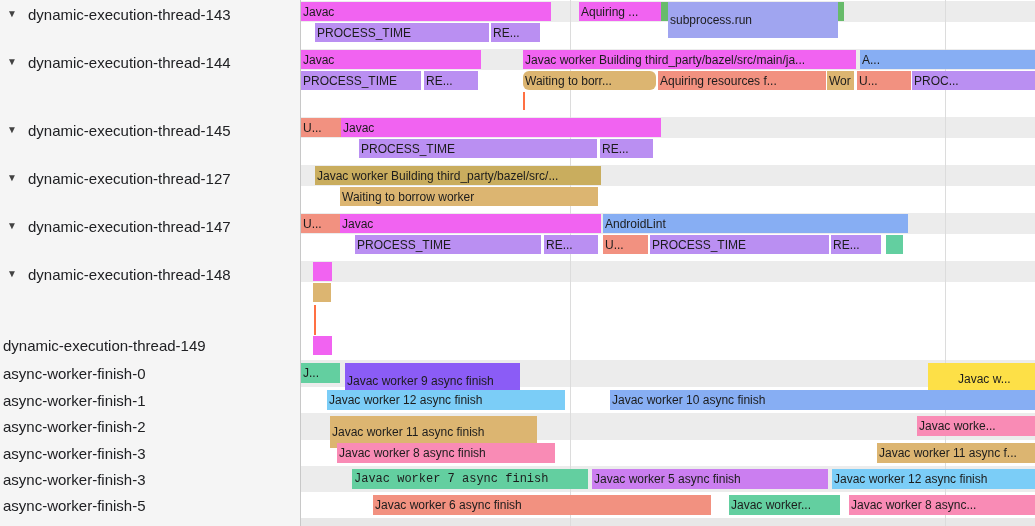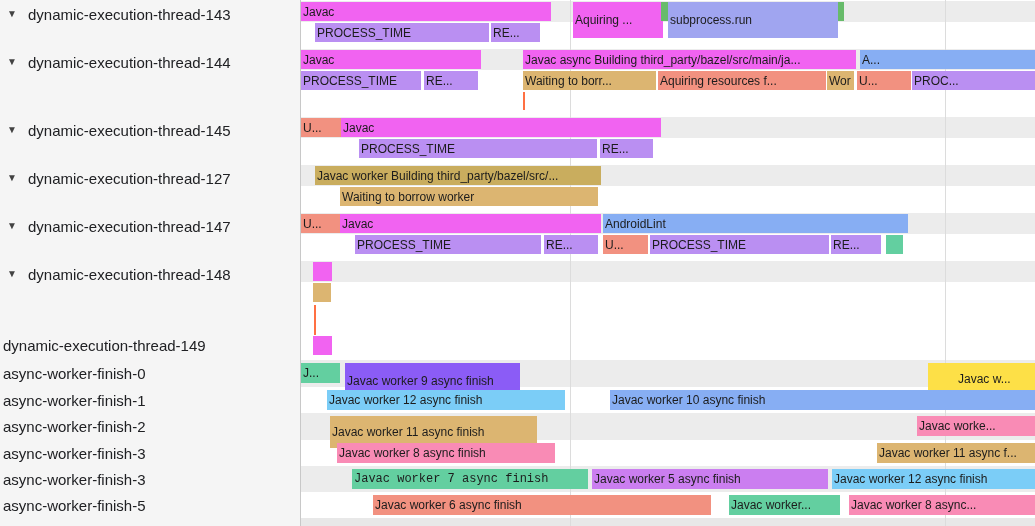--- a/index.html
+++ b/index.html
@@ -74,53 +74,53 @@
       </div>
     </div>
   <div class="timeline" id="timeline">
       <div class="gridline" style="left: 269px;"></div>
       <div class="gridline" style="left: 644px;"></div>
       <div class="tgroup" style="top: 0px; height: 48px;">
         <div class="stripe" style="top: 1px; height: 21px; background: rgb(236, 236, 236);"></div>
         <div class="slice" style="left: 0px; width: 250px; top: 2px; height: 19px; background: rgb(241, 99, 241);">
           <span class="slabel">Javac</span>
         </div>
-        <div class="slice" style="left: 272px; width: 90px; top: 2px; height: 36px; background: rgb(241, 99, 241);">
+        <div class="slice" style="left: 278px; width: 90px; top: 2px; height: 19px; background: rgb(241, 99, 241);">
           <span class="slabel">Aquiring ...</span>
         </div>
         <div class="slice" style="left: 360px; width: 7px; top: 2px; height: 19px; background: rgb(103, 187, 106);"></div>
         <div class="slice" style="left: 367px; width: 170px; top: 2px; height: 36px; background: rgb(160, 165, 240);">
           <span class="slabel">subprocess.run</span>
         </div>
         <div class="slice" style="left: 537px; width: 6px; top: 2px; height: 19px; background: rgb(103, 187, 106);"></div>
         <div class="slice" style="left: 14px; width: 174px; top: 23px; height: 19px; background: rgb(186, 143, 242);">
           <span class="slabel">PROCESS_TIME</span>
         </div>
         <div class="slice" style="left: 190px; width: 49px; top: 23px; height: 19px; background: rgb(186, 143, 242);">
           <span class="slabel">RE...</span>
         </div>
       </div>
       <div class="tgroup" style="top: 48px; height: 68px;">
         <div class="stripe" style="top: 1px; height: 21px; background: rgb(236, 236, 236);"></div>
         <div class="slice" style="left: 0px; width: 180px; top: 2px; height: 19px; background: rgb(241, 99, 241);">
           <span class="slabel">Javac</span>
         </div>
         <div class="slice" style="left: 222px; width: 333px; top: 2px; height: 19px; background: rgb(241, 99, 241);">
-          <span class="slabel">Javac async Building third_party/bazel/src/main/ja...</span>
+          <span class="slabel">Javac worker Building third_party/bazel/src/main/ja...</span>
         </div>
         <div class="slice" style="left: 559px; width: 175px; top: 2px; height: 19px; background: rgb(135, 174, 243);">
           <span class="slabel">A...</span>
         </div>
         <div class="slice" style="left: 0px; width: 120px; top: 23px; height: 19px; background: rgb(186, 143, 242);">
           <span class="slabel">PROCESS_TIME</span>
         </div>
         <div class="slice" style="left: 123px; width: 54px; top: 23px; height: 19px; background: rgb(186, 143, 242);">
           <span class="slabel">RE...</span>
         </div>
-        <div class="slice" style="left: 222px; width: 133px; top: 23px; height: 19px; background: rgb(220, 181, 113);">
+        <div class="slice" style="left: 222px; width: 133px; top: 23px; height: 19px; background: rgb(220, 181, 113); border-radius: 6px;">
           <span class="slabel">Waiting to borr...</span>
         </div>
         <div class="slice" style="left: 357px; width: 168px; top: 23px; height: 19px; background: rgb(242, 145, 128);">
           <span class="slabel">Aquiring resources f...</span>
         </div>
         <div class="slice" style="left: 526px; width: 27px; top: 23px; height: 19px; background: rgb(220, 181, 113);">
           <span class="slabel">Wor</span>
         </div>
         <div class="slice" style="left: 556px; width: 54px; top: 23px; height: 19px; background: rgb(242, 145, 128);">
           <span class="slabel">U...</span>

